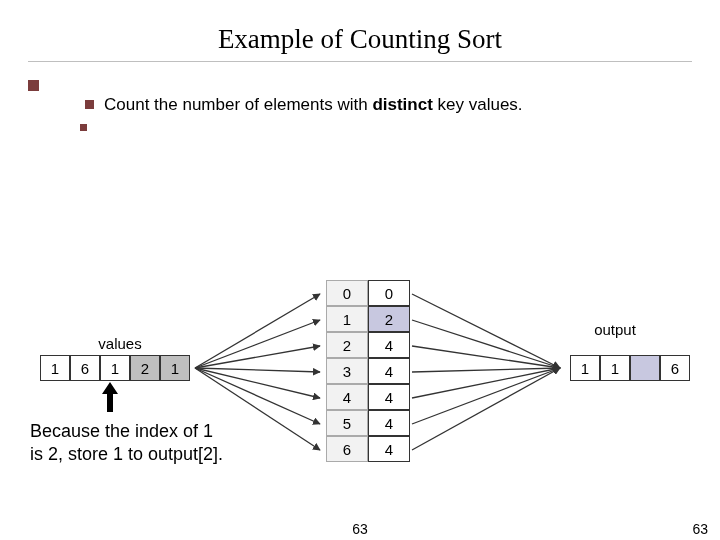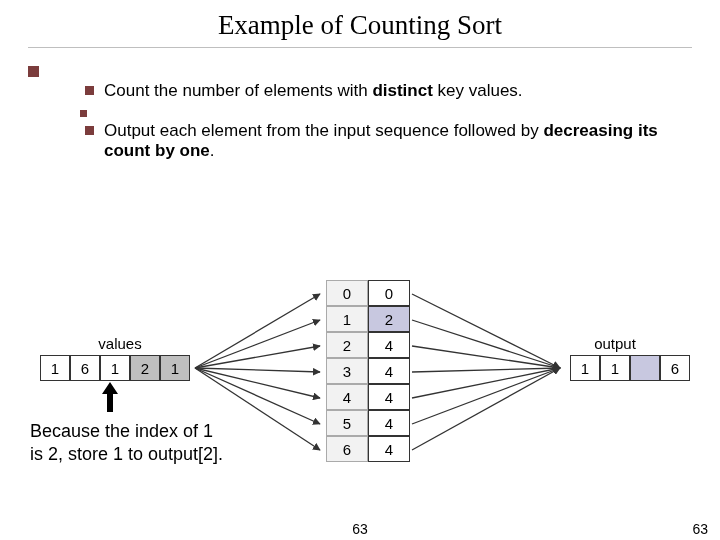--- a/index.html
+++ b/index.html
@@ -9,21 +9,21 @@
     width: 720px;
     height: 540px;
     font-family: "Times New Roman", serif;
     background: #fff;
     overflow: hidden;
     position: relative;
   }
   .title {
     text-align: center;
     font-size: 27px;
-    padding: 10px 0 6px;
+    padding: 24px 0 6px;
     border-bottom: 1px solid #bfbfbf;
     margin: 0 28px;
   }
   .content {
     padding: 12px 28px 0 28px;
   }
   .bullet-row { display: flex; align-items: flex-start; margin-bottom: 4px; }
   .sq { width: 11px; height: 11px; background:#7b3c3c; flex:0 0 auto; margin-top:6px; margin-right:10px; }
   .sq.sm { width:9px; height:9px; margin-top:5px; }
   .sq.xs { width:7px; height:7px; margin-top:5px; }
@@ -74,21 +74,21 @@
   .ct-cell {
     width: 42px; height: 26px;
     border: 1px solid #333;
     display:flex; align-items:center; justify-content:center;
     font-size: 15px; font-family: Arial, sans-serif;
     background:#fff;
   }
   .ct-cell.idx { background:#f2f2f2; border-color:#aaa; }
   .ct-cell.hl  { background:#c8c8e0; }
 
-  .output-label { position:absolute; right: 45px; top: 55px; width:120px; }
+  .output-label { position:absolute; right: 45px; top: 41px; width:120px; }
   .output-block { position:absolute; right: 30px; top: 75px; }
 
   svg.fan { position:absolute; top: 0; left:0; width:720px; height:200px; pointer-events:none; }
 
   .pagecenter { position:absolute; left:50%; transform:translateX(-50%); bottom: 3px; font-size:14px; font-family: Arial, sans-serif; }
   .pageright  { position:absolute; right: 12px; bottom: 3px; font-size:14px; font-family: Arial, sans-serif; }
 </style>
 </head>
 <body>
 
@@ -99,26 +99,20 @@
     <span class="sq"></span>
   </div>
   <div class="bullet-row indent1">
     <span class="sq sm"></span>
     <span class="l2">
       <span>Count the number of elements with </span><b>distinct</b><span> key values.</span>
     </span>
   </div>
   <div class="bullet-row indent2">
     <span class="sq xs"></span>
-  </div>
-  <div class="bullet-row indent1">
-    <span class="sq sm"></span>
-    <span class="l2">
-      <span>Output each element from the input sequence followed by </span><b>decreasing its count by one</b><span>.</span>
-    </span>
   </div>
 </div>
 
 <div class="diagram">
 
   <svg class="fan">
     <defs>
       <marker id="ah" viewBox="0 0 10 10" refX="9" refY="5" markerWidth="6" markerHeight="6" orient="auto">
         <path d="M 0 0 L 10 5 L 0 10 z" fill="#333"></path>
       </marker>

